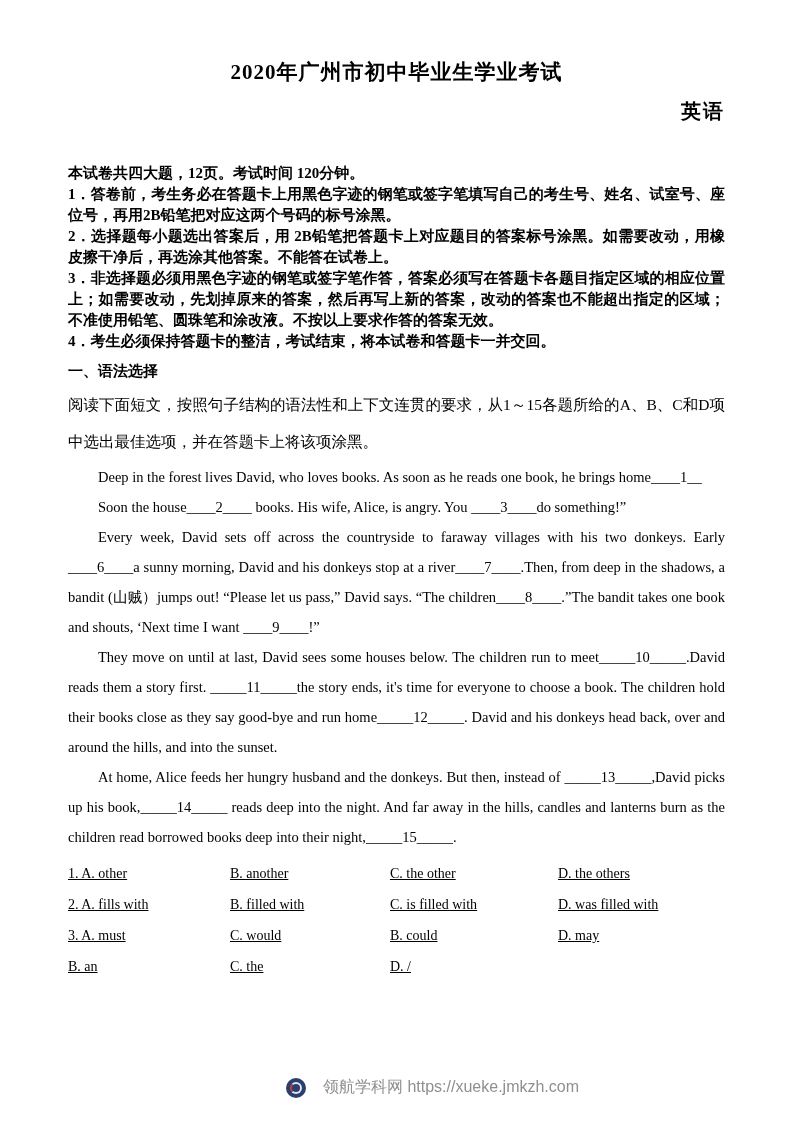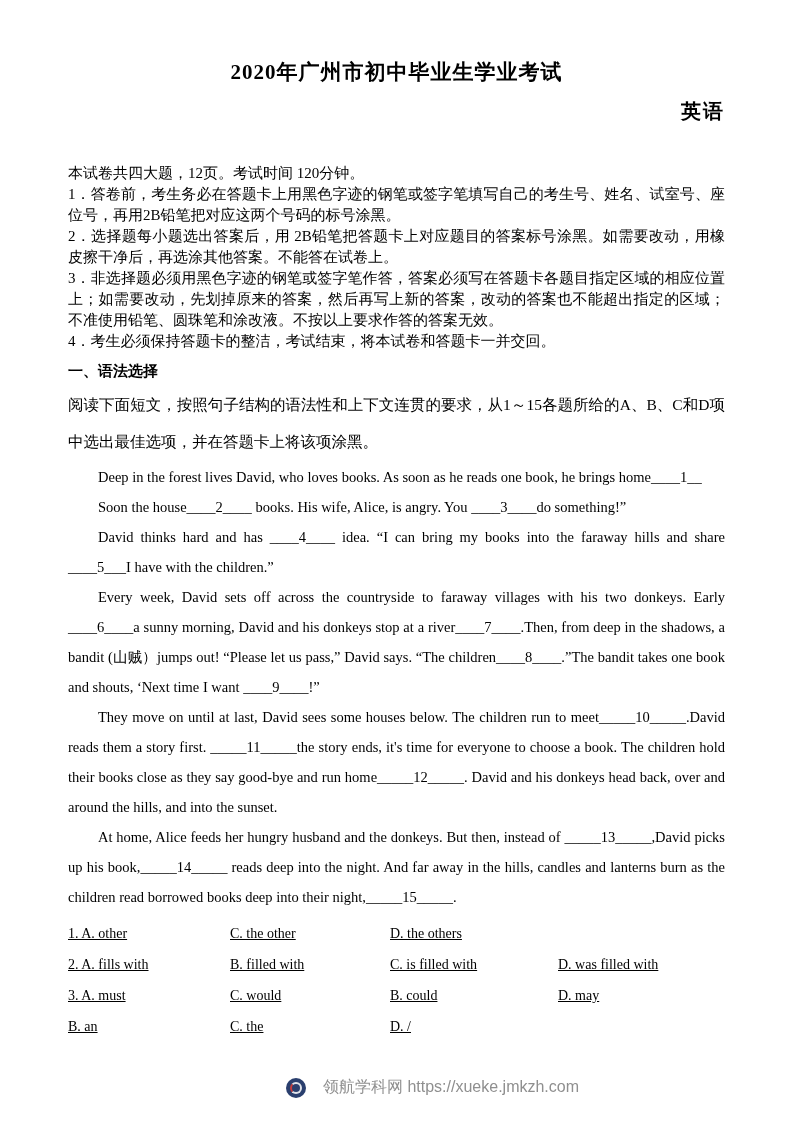--- a/index.html
+++ b/index.html
@@ -25,21 +25,21 @@
   .subtitle {
     margin: 0 0 16px 0;
     font-size: 20px;
     font-weight: bold;
     text-align: right;
     letter-spacing: 2px;
   }
 
   .notice {
     font-size: 15px;
-    font-weight: normal;
+    font-weight: bold;
     line-height: 21px;
     text-align: justify;
     margin-top: 38px;
   }
   .notice p { margin: 0; }
 
   .section-title {
     margin: 8px 0 0 0;
     font-size: 15px;
     font-weight: bold;
@@ -121,29 +121,29 @@
       <p>4．考生必须保持答题卡的整洁，考试结束，将本试卷和答题卡一并交回。</p>
     </div>
 
     <p class="section-title">一、语法选择</p>
 
     <p class="instructions">阅读下面短文，按照句子结构的语法性和上下文连贯的要求，从1～15各题所给的A、B、C和D项中选出最佳选项，并在答题卡上将该项涂黑。</p>
 
     <div class="passage">
       <p>Deep in the forest lives David, who loves books. As soon as he reads one book, he brings home____1__</p>
       <p>Soon the house____2____ books. His wife, Alice, is angry. You ____3____do something!”</p>
-      <p>David thinks hard and has ____4____ idea. “I can bring my books into the faraway hills and share ____5___I have with the children.”</p>
       <p>Every week, David sets off across the countryside to faraway villages with his two donkeys. Early ____6____a sunny morning, David and his donkeys stop at a river____7____.Then, from deep in the shadows, a bandit (山贼）jumps out! “Please let us pass,” David says. “The children____8____.”The bandit takes one book and shouts, ‘Next time I want ____9____!”</p>
       <p>They move on until at last, David sees some houses below. The children run to meet_____10_____.David reads them a story first. _____11_____the story ends, it's time for everyone to choose a book. The children hold their books close as they say good-bye and run home_____12_____. David and his donkeys head back, over and around the hills, and into the sunset.</p>
       <p>At home, Alice feeds her hungry husband and the donkeys. But then, instead of _____13_____,David picks up his book,_____14_____ reads deep into the night. And far away in the hills, candles and lanterns burn as the children read borrowed books deep into their night,_____15_____.</p>
     </div>
 
     <div class="options">
       <div class="row">
         <span class="cell">1. A. other</span>
+        <span class="cell">B. another</span>
         <span class="cell">C. the other</span>
         <span class="cell">D. the others</span>
       </div>
       <div class="row">
         <span class="cell">2. A. fills with</span>
         <span class="cell">B. filled with</span>
         <span class="cell">C. is filled with</span>
         <span class="cell">D. was filled with</span>
       </div>
       <div class="row">

